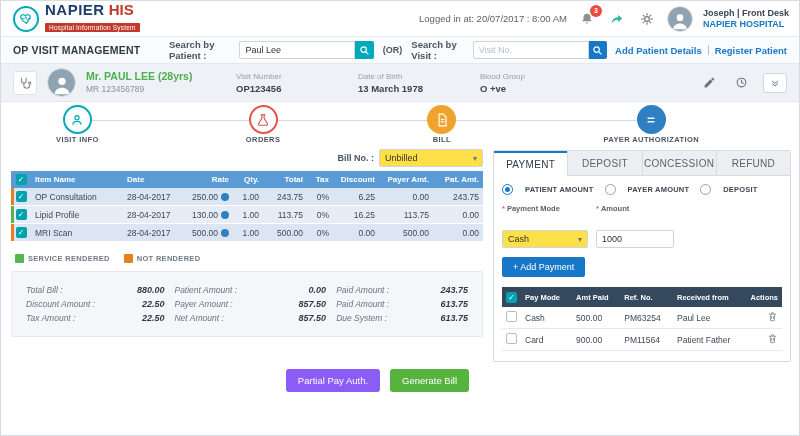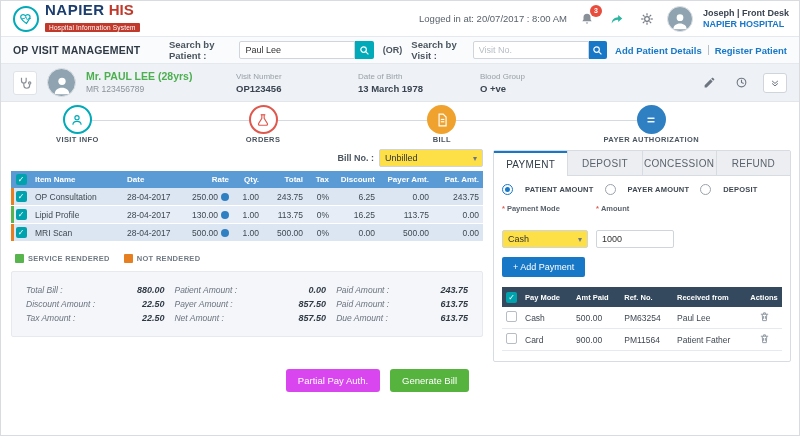--- a/index.html
+++ b/index.html
@@ -95,21 +95,21 @@
   .legend-swatch.not-rendered { background:#e67e22; }
   .legend-label { font-size:7.5px; font-weight:bold; color:#707a84; letter-spacing:.3px; }
 
   .summary { margin-top:8px; background:#f4f6f9; border:1px solid #e6eaee; border-radius:2px; padding:9px 14px; display:grid; grid-template-columns:1.05fr 1.15fr 1fr; column-gap:10px; }
   .sum-row { display:flex; justify-content:space-between; gap:6px; margin:4px 0;font-style:italic; }
   .sum-label { font-size:8.5px; color:#6b7480; text-align:right; }
   .sum-value { font-size:9px; font-weight:bold; color:#2f3a45; width:44px; text-align:right; }
 
   .action-row { display:flex; justify-content:flex-end; gap:10px; margin-top:32px; padding-right:14px; }
   .btn { border:none; border-radius:3px; color:#fff; font-size:9.5px; font-family:inherit; padding:6px 12px; cursor:pointer; }
-  .btn-blue { background:#d946ef; }
+  .btn-blue { background:#8b5cf6; }
   .btn-green { background:#56b33e; }
 
   
   .pay-panel { width:300px; border:1px solid #d7dce2; border-radius:2px; background:#fff; align-self:flex-start; margin-top:2px; }
   .tabs { display:flex; height:25px; }
   .tab { flex:1; display:flex; align-items:center; justify-content:center; font-size:10px; font-weight:normal; color:#5a636d; background:#eceef1; border-left:1px solid #d7dce2; border-bottom:1px solid #d7dce2; cursor:pointer; letter-spacing:.3px; }
   .tab:first-child { border-left:none; }
   .tab.active { background:#fff; color:#2f3a45; border-top:2px solid #1878c8; border-bottom:1px solid transparent; }
   .panel-body { padding:8px 8px 10px; }
   .radio-row { display:flex; align-items:center; gap:11px; }
@@ -124,21 +124,21 @@
   .req { color:#e05a4e; margin-right:2px; }
   .field input { height:18px; border:1px solid #cfd5db; border-radius:2px; font-size:9px; padding:0 5px; color:#333; outline:none; font-family:inherit; }
   .field input::placeholder { color:#c3c9cf; }
   .f-mode { width:86px; } .f-amount { width:78px; } .f-from { width:102px; }
   .f-mode .select-wrap { width:86px; }
   .add-pay-btn { margin-top:9px; background:#1878c8; color:#fff; border:none; border-radius:2px; font-size:9px; font-family:inherit; padding:5px 11px; cursor:pointer; }
   .pay-table { width:100%; border-collapse:collapse; margin-top:10px; }
   .pay-table th { background:#34495e; color:#fff; font-size:7.5px; font-weight:bold; padding:4.5px 4px; text-align:left; white-space:nowrap; }
   .pay-table td { font-size:8.5px; color:#3f4852; padding:4px 4px; border-bottom:1px solid #e6eaee; white-space:nowrap; }
   .pay-table th.cb, .pay-table td.cb { width:18px; text-align:center; }
-  .pay-table th.act, .pay-table td.act { text-align:center; width:36px; }
+  .pay-table th.act, .pay-table td.act { text-align:right; width:36px; }
   .trash { cursor:pointer; display:inline-flex; }
 </style>
 </head>
 <body>
 
 <div class="page">
 
   <header class="topbar">
     <div class="brand">
       <span class="brand-mark">
@@ -442,21 +442,21 @@
         <div class="sum-col">
           <div class="sum-row">
               <span class="sum-label">Paid Amount :</span>
               <span class="sum-value">243.75</span>
             </div>
           <div class="sum-row">
               <span class="sum-label">Paid Amount :</span>
               <span class="sum-value">613.75</span>
             </div>
           <div class="sum-row">
-              <span class="sum-label">Due Amount :</span>
+              <span class="sum-label">Due System :</span>
               <span class="sum-value">613.75</span>
             </div>
         </div>
       </div>
 
       <div class="action-row">
         <button class="btn btn-blue">Partial Pay Auth.</button>
         <button class="btn btn-green">Generate Bill</button>
       </div>
     </div>

